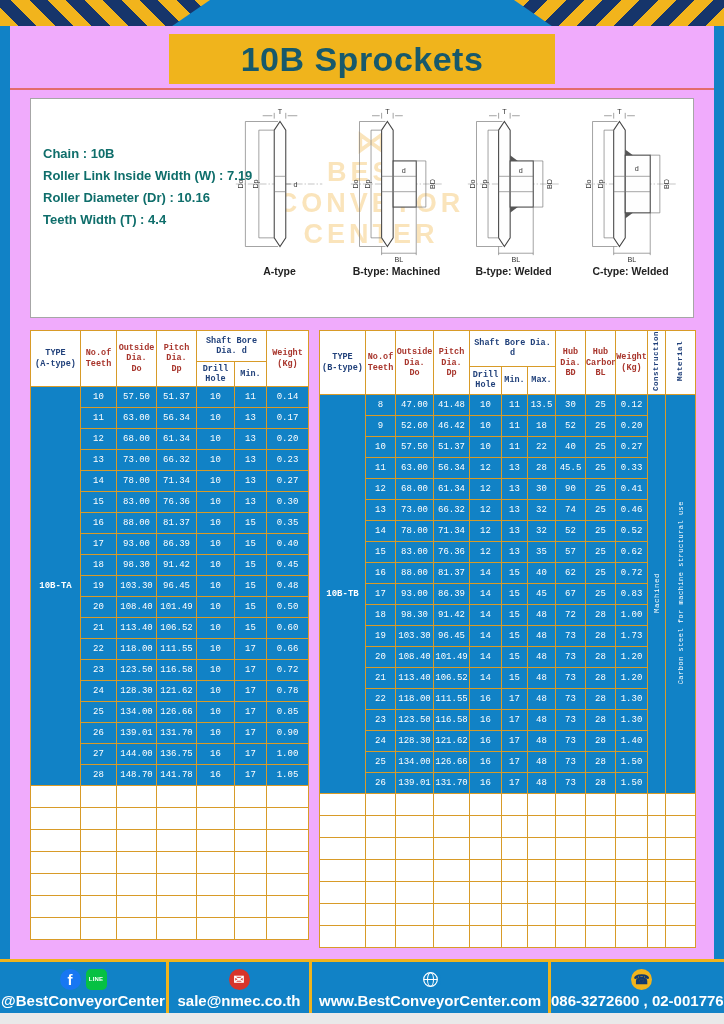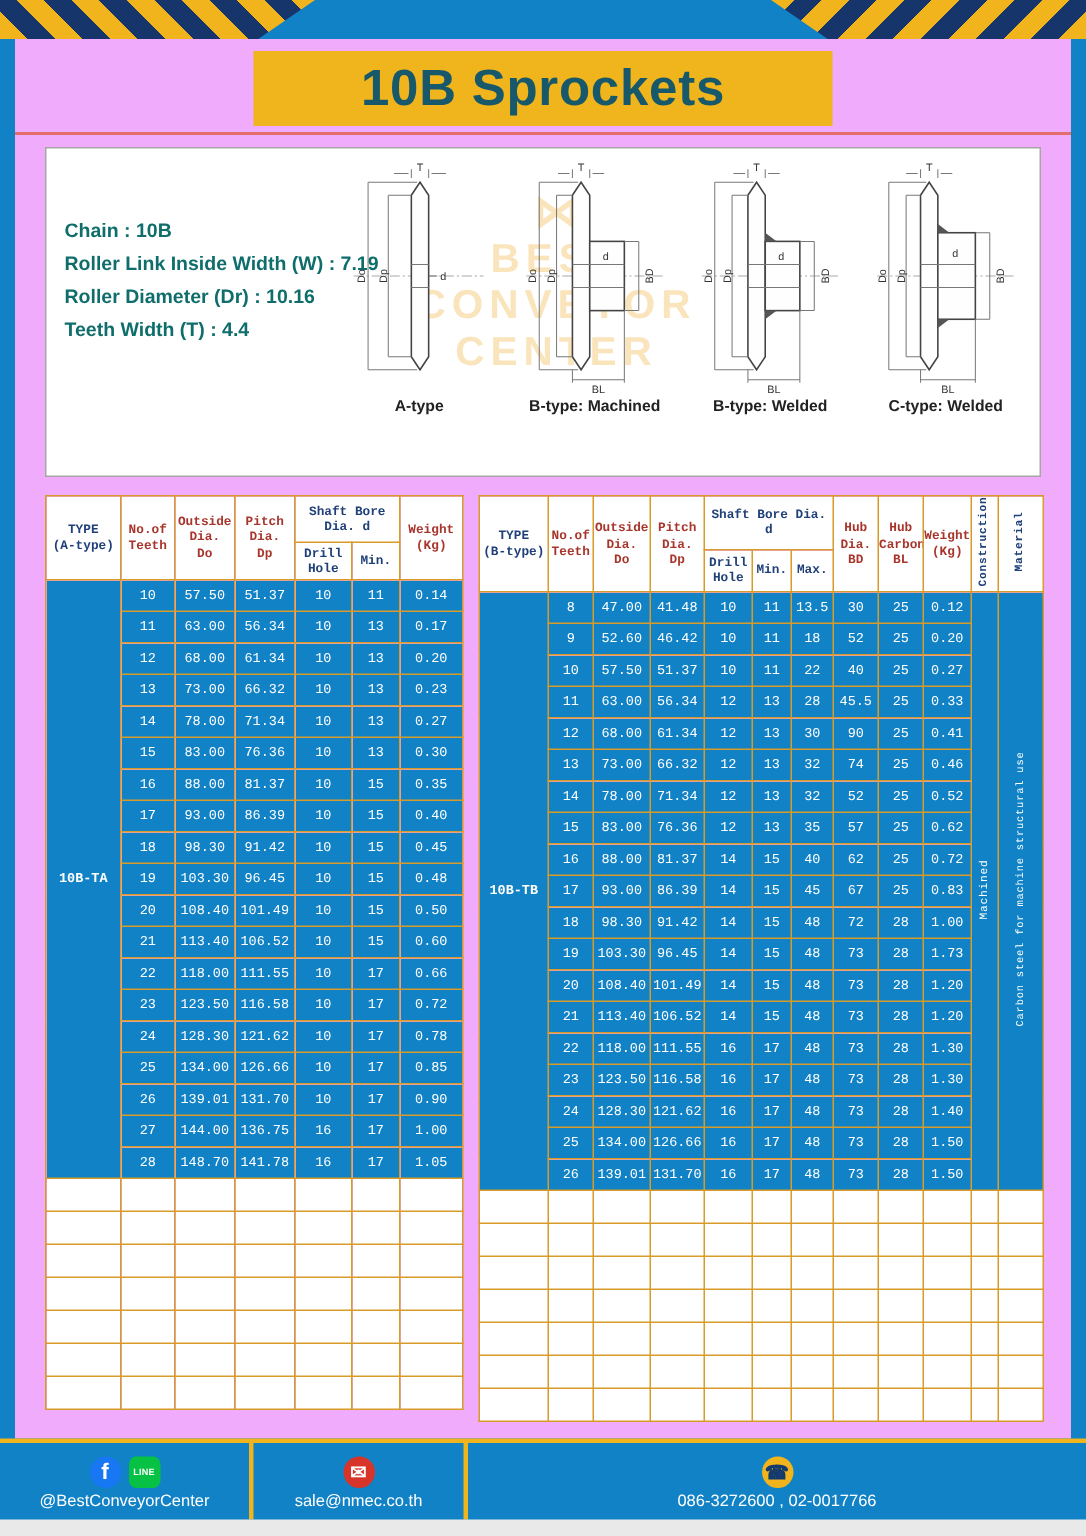--- a/index.html
+++ b/index.html
@@ -54,21 +54,21 @@
   .footer-cell{display:flex;flex-direction:column;align-items:center;justify-content:center;gap:2px;padding-top:2px;cursor:pointer;}
   .footer-cell + .footer-cell{border-left:3px solid #f0b41c;}
   .fc1{flex:0 0 166px;}.fc2{flex:0 0 140px;}.fc3{flex:0 0 236px;}.fc4{flex:1;}
   .icons{display:flex;gap:5px;align-items:center;height:22px;}
   .icon{width:21px;height:21px;border-radius:50%;display:flex;align-items:center;justify-content:center;font-weight:bold;box-sizing:border-box;}
   .icon.fb{background:#1877f2;color:#fff;font-size:15px;}
   .icon.line{border-radius:5px;background:#06c143;color:#fff;font-size:6px;letter-spacing:.2px;}
   .icon.mail{background:#d7342a;color:#fff;font-size:13px;}
   .icon.globe{background:#1182c6;}
   .icon.phone{background:#f2b41c;color:#123a6e;font-size:13px;}
-  .flabel{color:#fff;font-weight:normal;font-size:11px;white-space:nowrap;}
+  .flabel{color:#fff;font-weight:bold;font-size:15px;white-space:nowrap;}
   .footer-bottom{height:11px;background:#e9e9e9;}
 </style>
 </head>
 <body>
 
 <div class="page">
   <div class="hazard hazard-left"></div>
   <div class="hazard hazard-right"></div>
 
   <div class="card">
@@ -844,20 +844,32 @@
           <span class="icon line">LINE</span>
         </div>
         <div class="flabel">@BestConveyorCenter</div>
       </div>
       <div class="footer-cell fc2">
         <div class="icons">
             <span class="icon mail">✉</span>
           </div>
         <div class="flabel">sale@nmec.co.th</div>
       </div>
+      <div class="footer-cell fc3">
+        <div class="icons">
+          <span class="icon globe">
+            <svg width="17" height="17" viewBox="0 0 20 20">
+              <circle cx="10" cy="10" r="8" fill="none" stroke="#fff" stroke-width="1.4"></circle>
+              <ellipse cx="10" cy="10" rx="3.5" ry="8" fill="none" stroke="#fff" stroke-width="1.2"></ellipse>
+              <line x1="2" y1="10" x2="18" y2="10" stroke="#fff" stroke-width="1.2"></line>
+            </svg>
+          </span>
+        </div>
+        <div class="flabel">www.BestConveyorCenter.com</div>
+      </div>
       <div class="footer-cell fc4">
         <div class="icons">
             <span class="icon phone">☎</span>
           </div>
         <div class="flabel">086-3272600 , 02-0017766</div>
       </div>
     </div>
     <div class="footer-bottom"></div>
   </div>
 </div>

